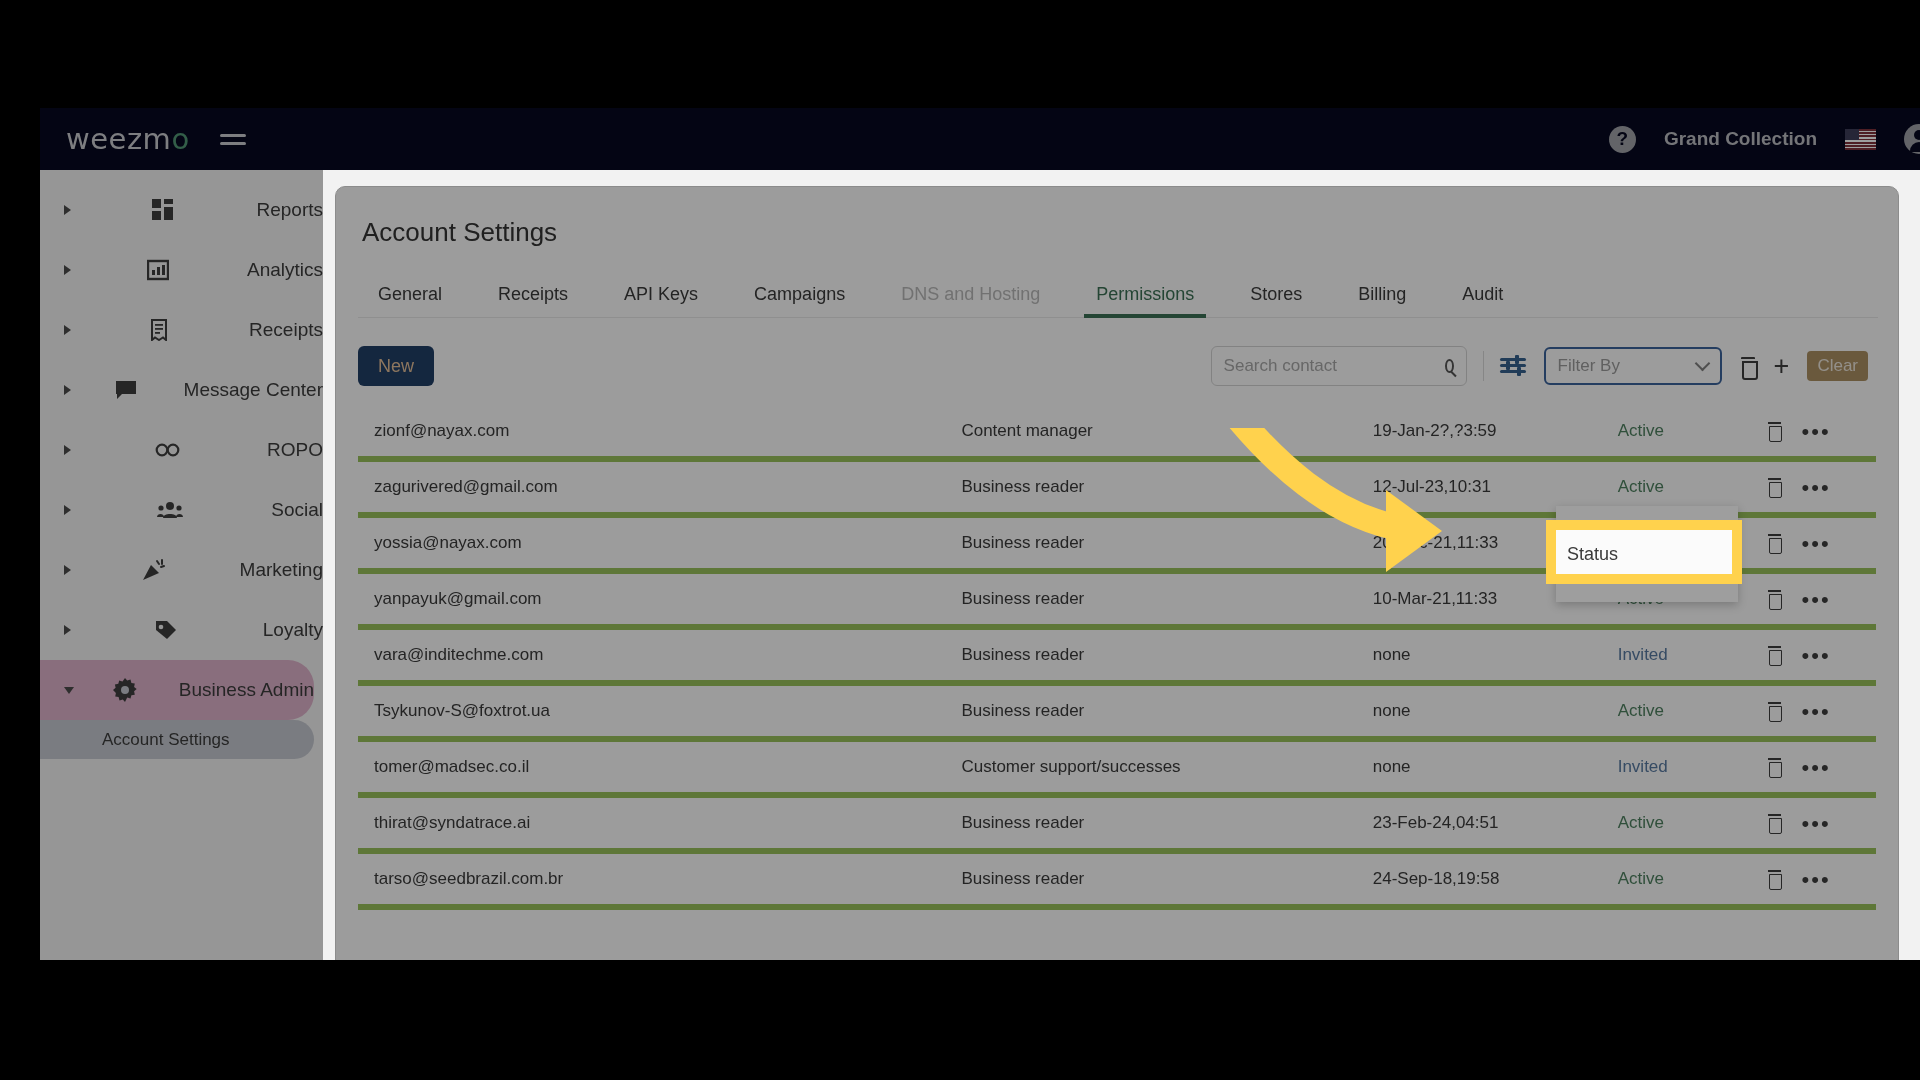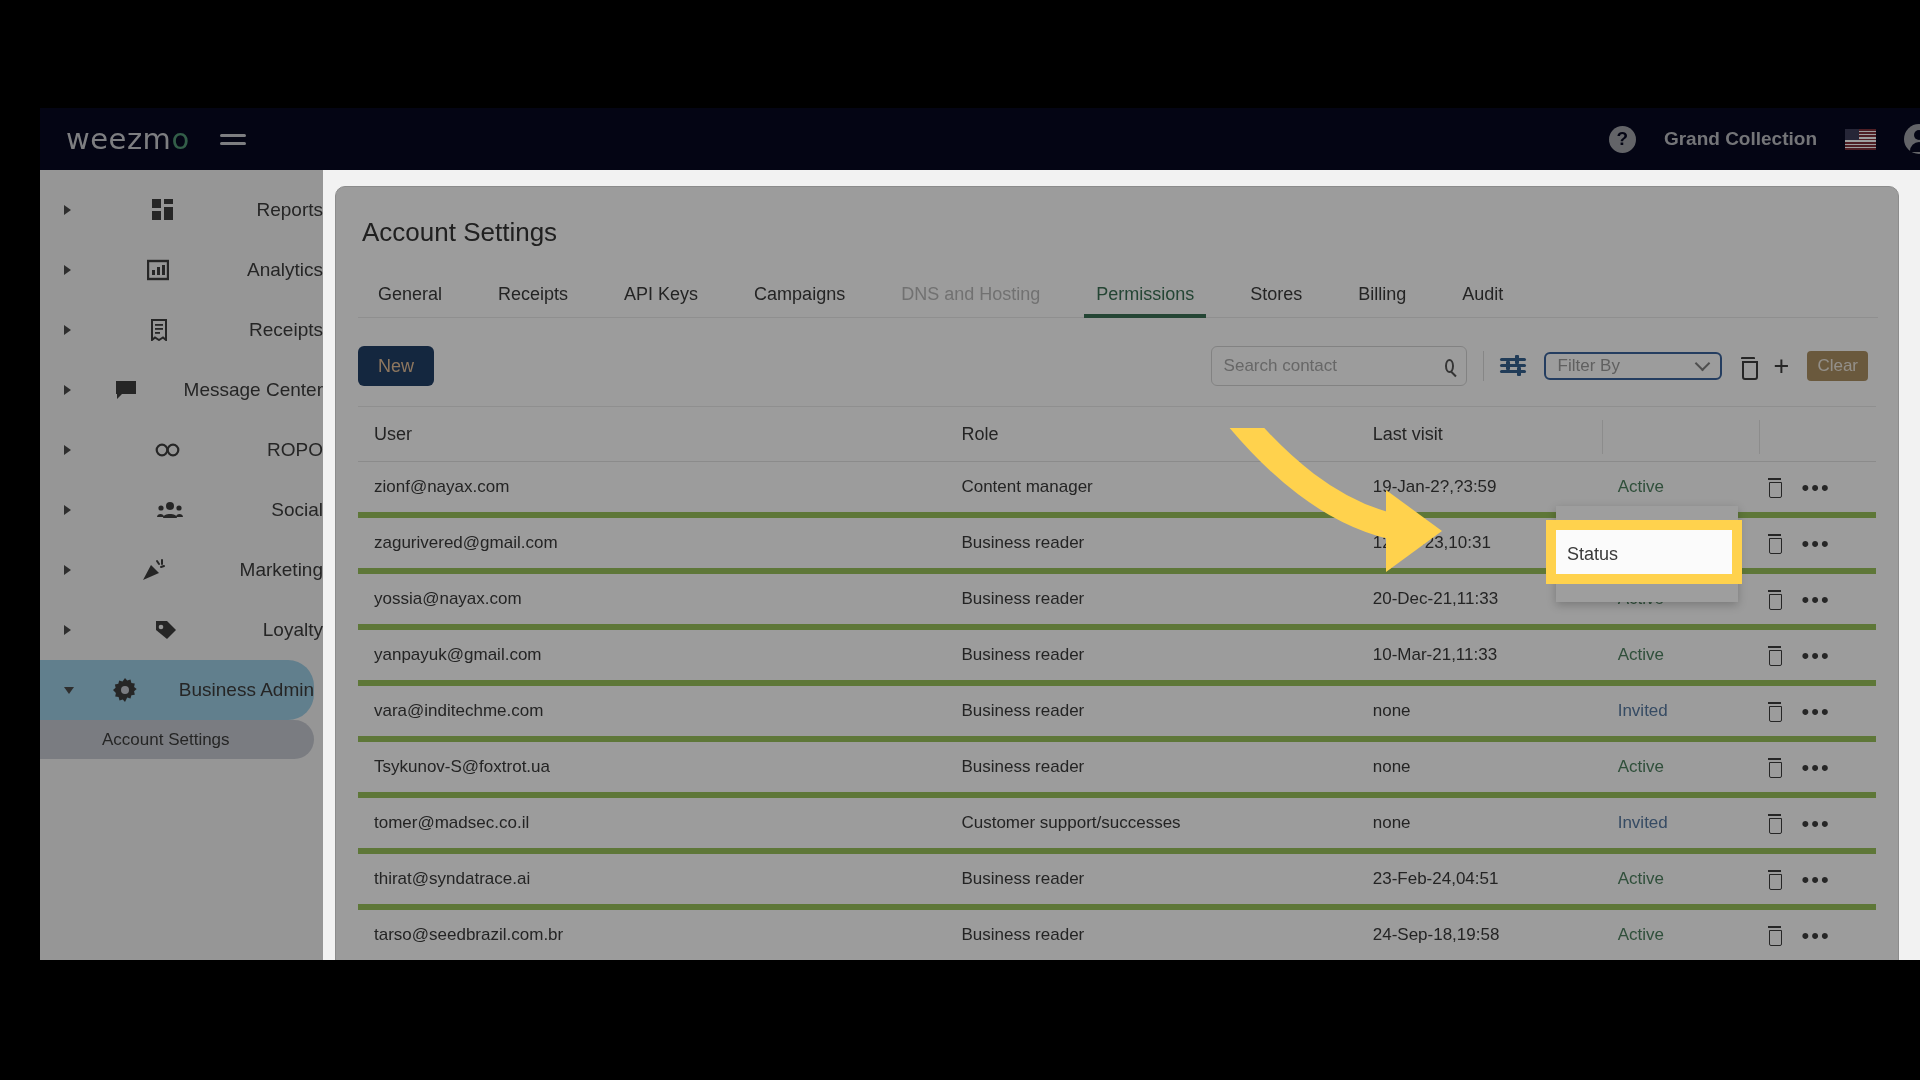--- a/index.html
+++ b/index.html
@@ -102,21 +102,21 @@
     border-top: 7px solid #4a4a4a;
     border-bottom: 0;
   }
   .nav-item .nic {
     width: 28px; height: 26px; margin-right: 18px;
     display:flex; align-items:center; justify-content:center;
     color:#3e3e3e;
   }
   .nav-item .nlabel { font-size: 19px; color:#3c3c3c; }
   .nav-item.active {
-    background: #7dd3fc; border-radius: 0 26px 26px 0;
+    background: #f9a8d4; border-radius: 0 26px 26px 0;
     width: 274px;
   }
   .sub-item {
     height: 39px; display:flex; align-items:center;
     padding-left: 62px; font-size: 17px; color:#3c3c3c; cursor:pointer;
   }
   .sub-item.selected {
     background:#c2c8d6; border-radius: 0 26px 26px 0; width: 274px;
   }
 
@@ -188,21 +188,21 @@
   }
   #sliders-icon div::after {
     content:""; position:absolute; top:-3px; width:4px; height:9px;
     background:#1766b8; border-radius:1px;
   }
   #sliders-icon div:nth-child(1)::after { left: 15px; }
   #sliders-icon div:nth-child(2)::after { left: 6px; }
   #sliders-icon div:nth-child(3)::after { left: 17px; }
 
   #filter-select {
-    width: 178px; height: 28px; margin-left: 18px;
+    width: 178px; height: 38px; margin-left: 18px;
     border: 2px solid #1c66cc; border-radius: 6px;
     display:flex; align-items:center; padding: 0 12px;
     background:#fbfbfb; cursor:pointer; position:relative;
   }
   #filter-select .ftext { font-size:17px; color:#9b9b9b; flex:1; }
   .chev {
     width:11px; height:11px; border-right:2px solid #7f7f7f;
     border-bottom:2px solid #7f7f7f; transform: rotate(45deg);
     margin-bottom:5px;
   }
@@ -496,31 +496,20 @@
             <span id="trash-icon"></span>
           </div>
           <div class="tool-btn">
             <span id="plus-icon">+</span>
           </div>
           <button id="clear-btn">Clear</button>
         </div>
       </div>
 
       <div id="table">
-        <div id="thead">
-          <div class="th col-user">User</div>
-          <div class="th col-role">Role</div>
-          <div class="th col-last">Last visit</div>
-          <div class="th col-status">
-              <span class="vsep"></span>
-            </div>
-          <div class="th col-actions">
-              <span class="vsep"></span>
-            </div>
-        </div>
         <div id="tbody">
             <div class="trow">
               <div class="col-user">zionf@nayax.com</div>
               <div class="col-role">Content manager</div>
               <div class="col-last">19-Jan-2?,?3:59</div>
               <div class="col-status status-active">Active</div>
               <div class="col-actions">
                 <span class="row-trash"></span>
                 <span class="row-dots">•••</span>
               </div>

